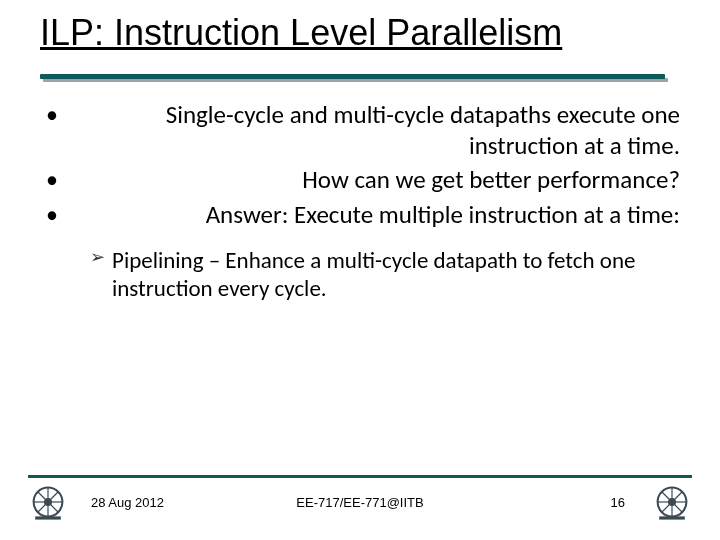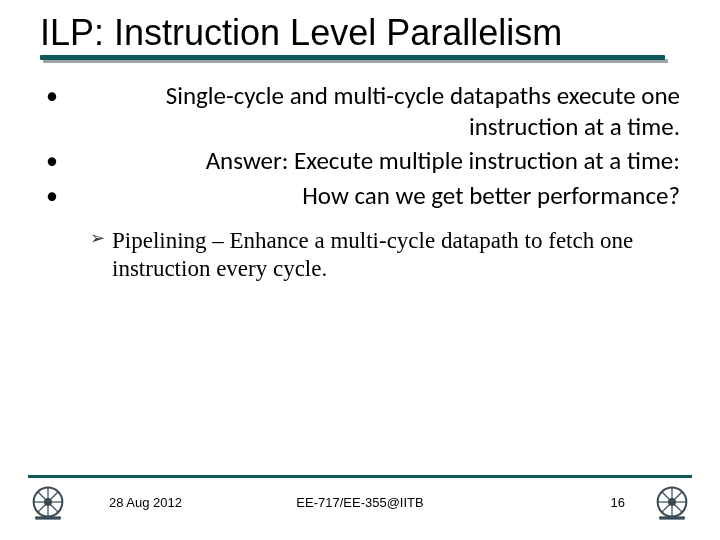--- a/index.html
+++ b/index.html
@@ -15,22 +15,23 @@
   .slide {
     width: 100%;
     height: 100%;
     padding: 12px 40px 0 40px;
     position: relative;
   }
   .title {
     font-family: Arial, sans-serif;
     font-size: 36px;
     font-weight: 400;
-    margin-bottom: 1px;
+    margin-bottom: 20px;
     padding-left: 0;
+    text-decoration: underline;
   }
   .title-underline {
     position: relative;
     height: 6px;
     margin-bottom: 20px;
   }
   .title-underline .shadow {
     position: absolute;
     top: 4px; left: 3px;
     height: 4px; width: 625px;
@@ -64,21 +65,20 @@
     left: 4px;
     top: 0;
     font-size: 24px;
   }
   ul.sub {
     list-style: none;
     font-size: 23px;
     line-height: 1.22;
     margin-top: 16px;
     padding-left: 48px;
-    font-family: Liberation Serif, serif;
   }
   ul.sub > li {
     position: relative;
     padding-left: 22px;
     margin-bottom: 2px;
   }
   ul.sub > li::before {
     content: "\27A2"; 
     position: absolute;
     left: 0;
@@ -97,21 +97,21 @@
     position: absolute;
     left: 0; right: 0;
     bottom: 18px;
     display: flex;
     align-items: center;
     justify-content: space-between;
     padding: 0 28px;
     font-family: Arial, sans-serif;
     font-size: 13px;
   }
-  .footer .date { position: absolute; left: 109px; }
+  .footer .date { position: absolute; left: 91px; }
   .footer .course { position: absolute; left: 50%; transform: translateX(-50%); }
   .footer .page { position: absolute; right: 95px; }
   .logo {
     width: 40px; height: 40px;
     position: relative;
     display: flex; align-items: center; justify-content: center;
   }
   .logo.left { margin-right: auto; }
   .logo.right { margin-left: auto; }
   .logo svg { width: 40px; height: 40px; }
@@ -124,22 +124,22 @@
   <h1 class="title">ILP: Instruction Level Parallelism</h1>
 
   <div class="title-underline">
     <div class="shadow"></div>
     <div class="bar"></div>
   </div>
 
   <div class="content">
     <ul class="main">
       <li>Single-cycle and multi-cycle datapaths execute one instruction at a time.</li>
+      <li>How can we get better performance?</li>
       <li>Answer: Execute multiple instruction at a time:</li>
-      <li>How can we get better performance?</li>
     </ul>
     <ul class="sub">
       <li>Pipelining – Enhance a multi-cycle datapath to fetch one instruction every cycle.</li>
     </ul>
   </div>
 
   <div class="footer-line"></div>
 
   <div class="footer">
     <div class="logo left">
@@ -149,21 +149,21 @@
           <line x1="50" y1="14" x2="50" y2="86"></line>
           <line x1="14" y1="50" x2="86" y2="50"></line>
           <line x1="25" y1="25" x2="75" y2="75"></line>
           <line x1="75" y1="25" x2="25" y2="75"></line>
         </g>
         <circle cx="50" cy="50" r="10" fill="#3a4a55"></circle>
         <rect x="18" y="86" width="64" height="8" fill="#3a4a55"></rect>
       </svg>
     </div>
     <span class="date">28 Aug 2012</span>
-    <span class="course">EE-717/EE-355@IITB</span>
+    <span class="course">EE-717/EE-771@IITB</span>
     <span class="page">16</span>
     <div class="logo right">
       <svg viewBox="0 0 100 100">
         <circle cx="50" cy="50" r="36" fill="none" stroke="#3a4a55" stroke-width="5"></circle>
         <g stroke="#3a4a55" stroke-width="3">
           <line x1="50" y1="14" x2="50" y2="86"></line>
           <line x1="14" y1="50" x2="86" y2="50"></line>
           <line x1="25" y1="25" x2="75" y2="75"></line>
           <line x1="75" y1="25" x2="25" y2="75"></line>
         </g>

